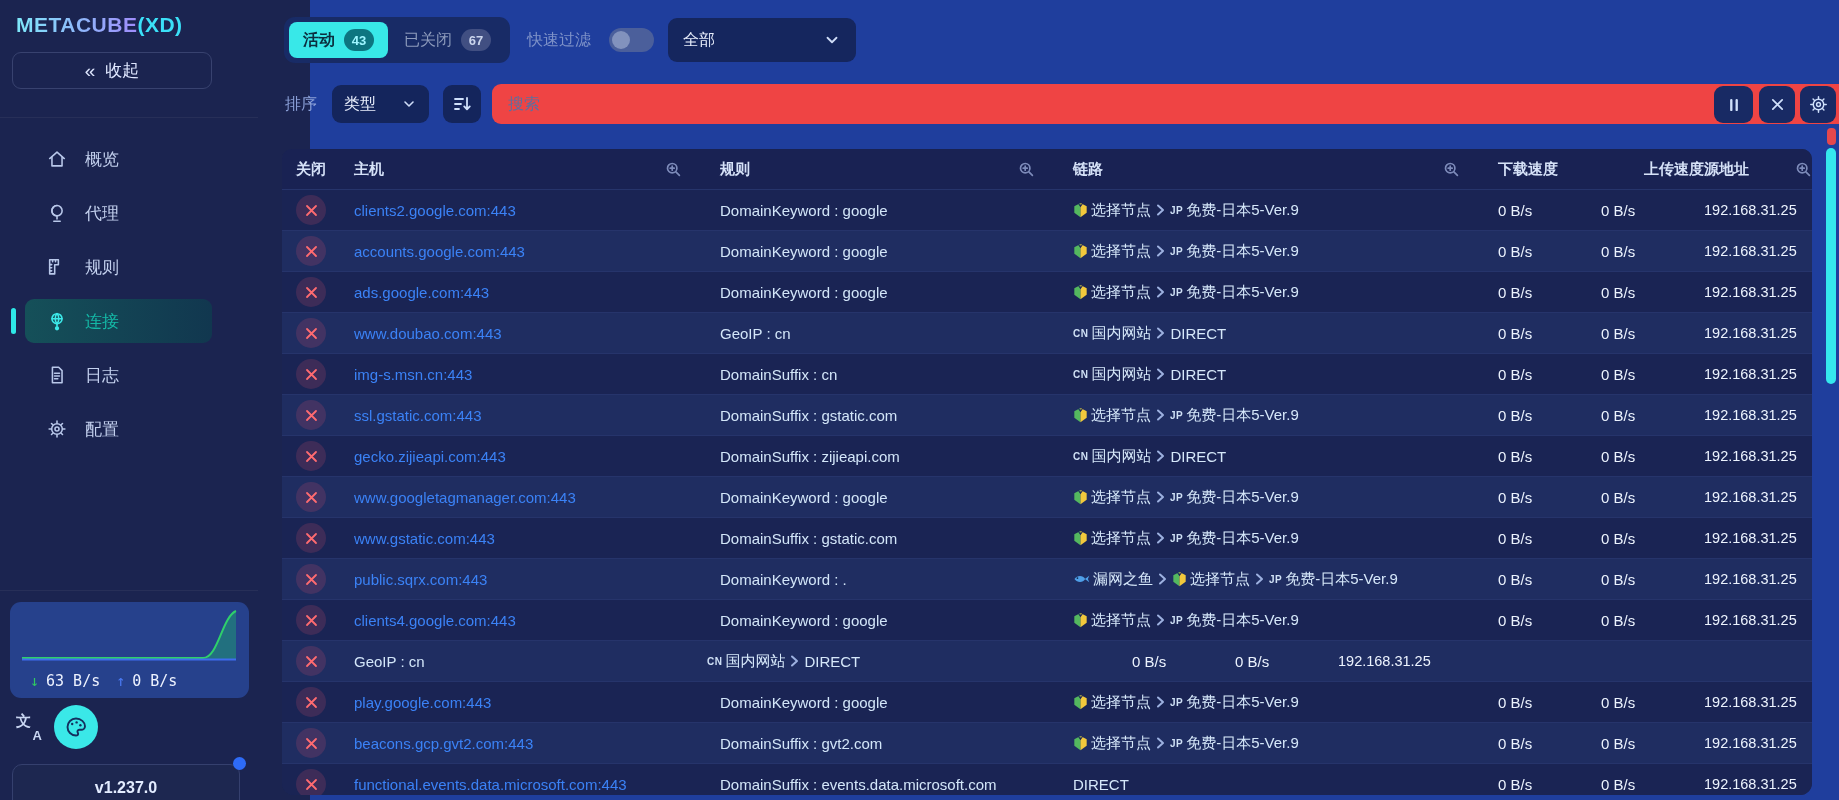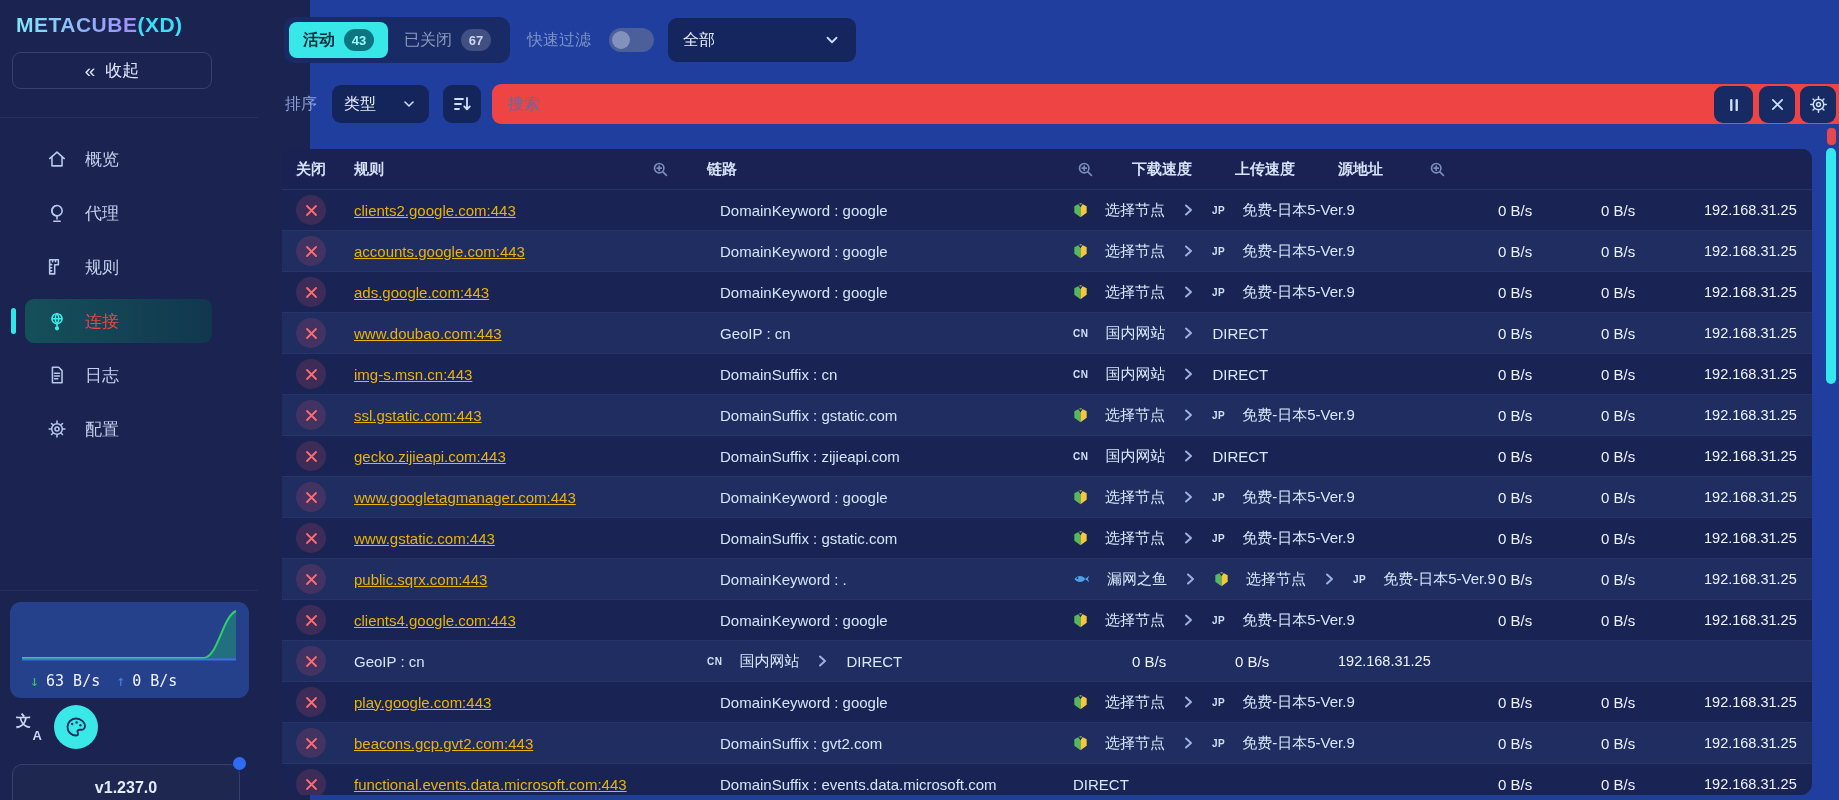--- a/index.html
+++ b/index.html
@@ -16,21 +16,21 @@
   .collapse-btn{position:absolute;left:12px;top:52px;width:200px;height:37px;border:1.5px solid #38426f;border-radius:9px;
     background:transparent;color:#dfe7ff;font-size:17px;display:flex;align-items:center;justify-content:center;gap:10px;cursor:pointer;font-family:inherit;}
   .collapse-btn .chev{font-size:19px;line-height:1;}
   .side-div{position:absolute;left:0;width:258px;height:1px;background:#272f58;}
   .nav{position:absolute;left:0;top:132px;width:258px;display:flex;flex-direction:column;}
   .nav-item{position:relative;height:54px;display:flex;align-items:center;gap:17px;padding-left:45px;color:#c3d0ee;cursor:pointer;}
   .nav-item .nav-icon{width:23px;height:23px;display:flex;align-items:center;justify-content:center;color:#b9c8ea;}
   .nav-item .nav-label{font-size:17px;}
   .nav-item.active{color:#3ce9e9;}
   .nav-item.active .nav-icon{color:#3ce9e9;}
-  .nav-item.active .nav-label{color:#ef4444;}
+  .nav-item.active .nav-label{color:#14b8a6;}
   .nav-item.active::before{content:"";position:absolute;left:25px;right:46px;top:5px;bottom:5px;
     background:linear-gradient(90deg,#155059,#11374f);border-radius:9px;z-index:0;}
   .nav-item.active::after{content:"";position:absolute;left:11px;top:14px;width:5px;height:26px;border-radius:3px;background:#2ee8e8;}
   .nav-item>*{position:relative;z-index:1;}
   .traffic-card{position:absolute;left:10px;top:602px;width:239px;height:96px;background:#26418c;border-radius:11px;}
   .traffic-chart{position:absolute;left:10px;top:4px;width:219px;height:58px;}
   .traffic-stats{position:absolute;left:0;bottom:8px;width:100%;display:flex;padding:0 20px;box-sizing:border-box;gap:16px;
     font-family:"DejaVu Sans Mono",monospace;font-size:15px;color:#eef3ff;}
   .tr-dl .arr{color:#2fc862;margin-right:7px;}
   .tr-ul .arr{color:#4b7bf5;margin-right:7px;}
@@ -70,31 +70,31 @@
   
   .conn-table{position:absolute;left:282px;top:149px;width:1530px;height:646px;border-radius:10px 10px 12px 12px;overflow:hidden;background:#1c2857;}
   .thead{height:40px;background:#192253;display:flex;align-items:center;font-size:15px;font-weight:bold;color:#d6e2f8;}
   .th{display:flex;align-items:center;justify-content:space-between;box-sizing:border-box;height:100%;}
   .th .zoom-ic{display:flex;color:#7d8bba;cursor:pointer;}
   .w-close{width:72px;padding-left:14px;}
   .w-host{width:366px;padding-right:38px;}
   .w-rule{width:353px;padding-right:38px;}
   .w-chain{width:425px;padding-right:38px;}
   .w-dl{width:103px;}
-  .w-ul{width:103px;}
+  .w-ul{width:103px;justify-content:flex-end;}
   .w-src{width:108px;}
   .trow{height:41px;display:flex;align-items:center;font-size:15px;border-top:1px solid #26346b;box-sizing:border-box;}
   .trow:nth-child(odd){background:#1a2454;}
   .trow:nth-child(even){background:#1f2d61;}
   .cell{box-sizing:border-box;display:flex;align-items:center;}
   .close-cell{width:72px;padding-left:14px;}
   .row-close{width:30px;height:30px;border-radius:50%;border:none;background:rgba(246,85,111,0.16);display:flex;align-items:center;justify-content:center;cursor:pointer;}
-  .host-cell{width:366px;color:#eab308;padding-right:20px;text-decoration:underline;}
+  .host-cell{width:366px;color:#3b82f6;padding-right:20px;}
   .rule-cell{width:353px;color:#d3e6f9;padding-right:20px;}
-  .chain-cell{width:425px;color:#d6e8fa;padding-right:12px;gap:17px;white-space:nowrap;overflow:hidden;}
+  .chain-cell{width:425px;color:#d6e8fa;padding-right:12px;gap:3px;white-space:nowrap;overflow:hidden;}
   .chain-tag{font-size:10px;font-weight:bold;letter-spacing:.5px;color:#cfe0f5;}
   .chain-chev{display:flex;color:#9db1e0;margin:0 2px;}
   .chain-ic{display:flex;}
   .dl-cell{width:103px;color:#ecf3fe;}
   .ul-cell{width:103px;color:#ecf3fe;}
   .src-cell{width:108px;color:#ecf3fe;font-size:14.5px;}
   
   .scroll-red{position:absolute;left:1827px;top:128px;width:9px;height:17px;border-radius:4px;background:#e5484d;}
   .scroll-thumb{position:absolute;left:1826px;top:148px;width:10px;height:236px;border-radius:5px;background:#35e8ee;cursor:pointer;}
 </style>
@@ -265,20 +265,30 @@
       <path d="M12 3.2 v2 M12 18.8 v2 M3.2 12 h2 M18.8 12 h2 M5.8 5.8 l1.4 1.4 M16.8 16.8 l1.4 1.4 M5.8 18.2 l1.4 -1.4 M16.8 7.2 l1.4 -1.4"></path>
     </svg>
   </span>
 </button>
 
 <div class="conn-table">
   <div class="thead">
     <div class="th w-close">
         <span>关闭</span>
       </div>
+    <div class="th w-host">
+        <span>主机</span>
+        <span class="zoom-ic">
+          <svg width="17" height="17" viewBox="0 0 17 17" fill="none" stroke="currentColor" stroke-width="1.7" stroke-linecap="round">
+            <circle cx="7.2" cy="7.2" r="4.7"></circle>
+            <path d="M10.9 10.9 L14.4 14.4"></path>
+            <path d="M7.2 5.2 v4 M5.2 7.2 h4"></path>
+          </svg>
+        </span>
+      </div>
     <div class="th w-rule">
         <span>规则</span>
         <span class="zoom-ic">
           <svg width="17" height="17" viewBox="0 0 17 17" fill="none" stroke="currentColor" stroke-width="1.7" stroke-linecap="round">
             <circle cx="7.2" cy="7.2" r="4.7"></circle>
             <path d="M10.9 10.9 L14.4 14.4"></path>
             <path d="M7.2 5.2 v4 M5.2 7.2 h4"></path>
           </svg>
         </span>
       </div>

